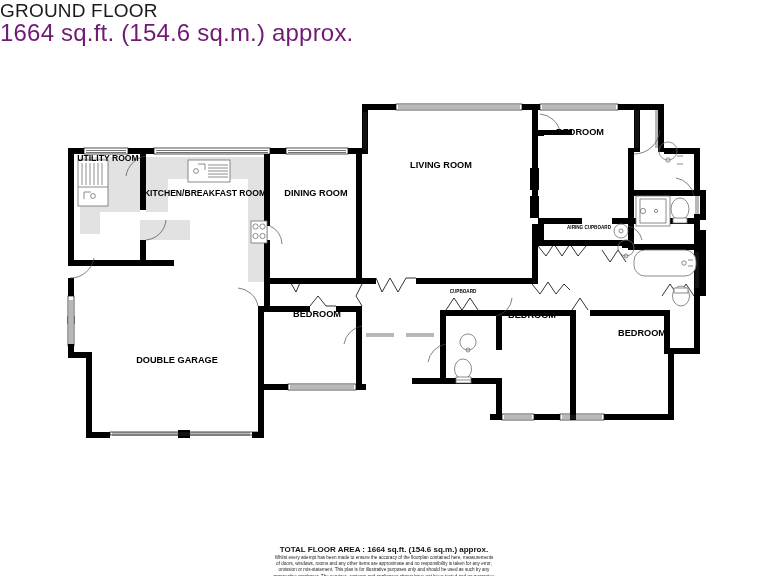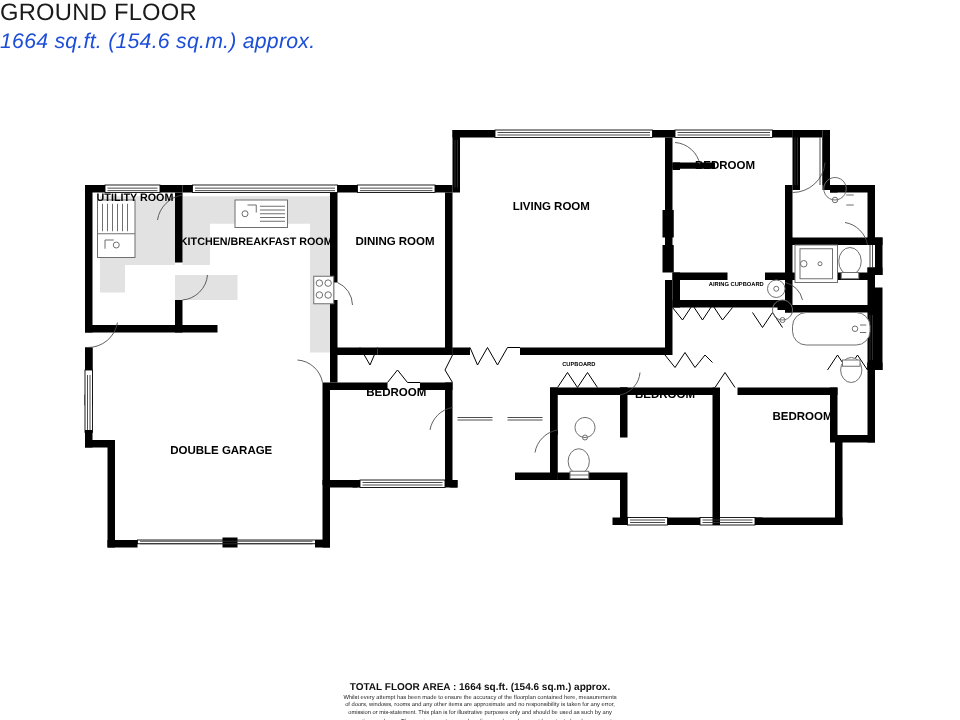--- a/index.html
+++ b/index.html
@@ -27,25 +27,24 @@
     width: 768px;
     text-align: left;
   }
   #floor-title {
     font-size: 19px;
     line-height: 22px;
     letter-spacing: 0.2px;
     color: #1a1a1a;
   }
   #floor-area {
-    font-size: 17px;
+    font-size: 24px;
     line-height: 22px;
     letter-spacing: 0.2px;
-    color: #1d4ed8;
-    font-style: italic;
+    color: #701a75;
   }
   #plan-wrap {
     position: absolute;
     top: 44px;
     left: 0px;
     width: 768px;
     height: 460px;
   }
   #plan-svg {
     display: block;

